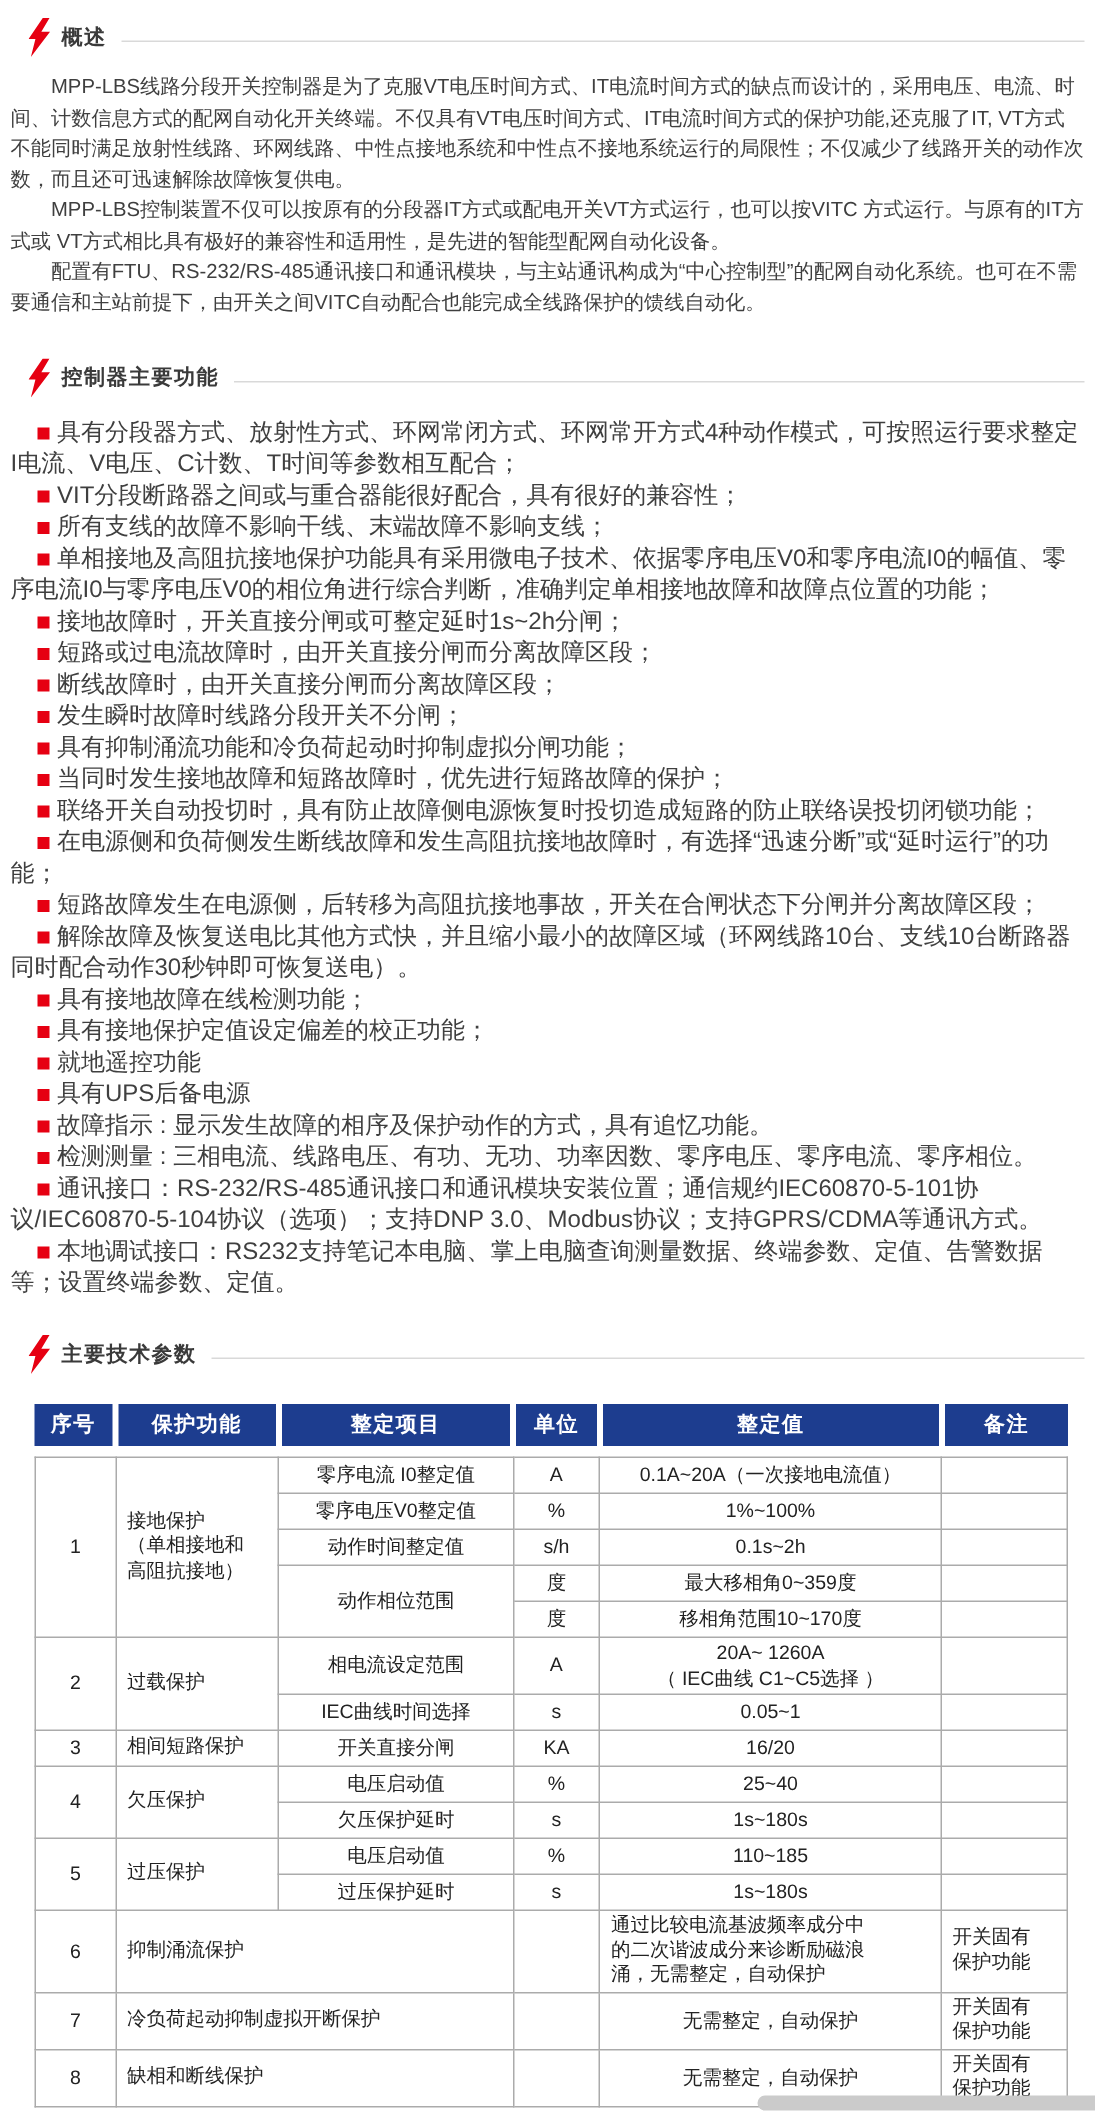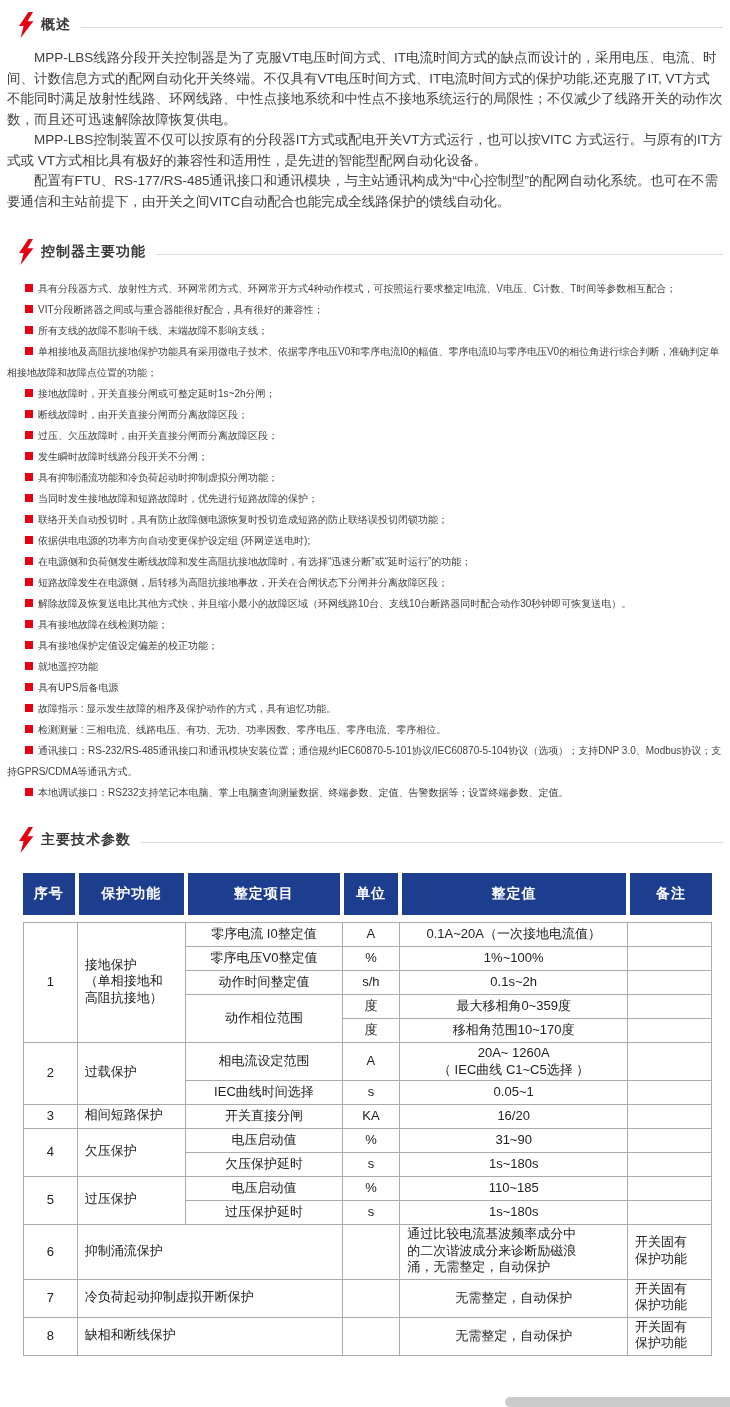--- a/index.html
+++ b/index.html
@@ -15,32 +15,32 @@
   .sec-head{display:flex;align-items:center;margin:0 0 10px 0;}
   .sec-head .bolt{width:15px;height:26px;margin:0 7px 0 12px;flex:0 0 auto;}
   .sec-head .ttl{font-size:14px;font-weight:bold;color:#3a3a3a;letter-spacing:1px;white-space:nowrap;}
   .sec-head .rule{flex:1;height:1px;background:#d9d9d9;margin-left:10px;margin-top:4px;}
 
   
   .intro p{margin:0;font-size:13.5px;line-height:20.5px;text-indent:2em;color:#3f3f3f;}
 
   
   ul.funcs{list-style:none;margin:13px 0 0 0;padding:0;}
-  ul.funcs li{font-size:10px;line-height:21px;text-indent:18px;color:#3f3f3f;}
+  ul.funcs li{font-size:16px;line-height:21px;text-indent:18px;color:#3f3f3f;}
   ul.funcs .sq{display:inline-block;width:8px;height:8px;background:#e60012;margin-right:5px;}
 
   
   .gap-lg{height:27px;}
   .gap-md{height:24px;}
 
   
   .tbl{width:100%;table-layout:fixed;border-collapse:collapse;}
   .tbl-head th{
     background:#1d3d8f;color:#ffffff;font-size:14px;font-weight:bold;
-    height:42px;border-right:4px solid #ffffff;padding:0;letter-spacing:1px;
+    height:28px;border-right:4px solid #ffffff;padding:0;letter-spacing:1px;
   }
   .tbl-head th:last-child{border-right:none;margin-top:32px;}
   .tbl-body-wrap{margin-top:7px;}
   .tbl-body{border:1px solid #ababab;}
   .tbl-body td{
     border:1px solid #ababab;font-size:13px;color:#222222;
     text-align:center;vertical-align:middle;
     padding:2px 3px;height:19px;line-height:16.5px;white-space:pre-line;
   }
   .tbl-body td.left{text-align:left;padding-left:7px;font-family:Liberation Mono, monospace;}
@@ -59,45 +59,44 @@
   <div class="sec-head">
     <svg class="bolt" viewBox="0 0 15 26">
       <path d="M9.5 0 L1 14 H5.6 L3.4 26 L15 9.2 H9.2 L14 0 Z" fill="#e60012" transform="skewX(-4)"></path>
     </svg>
     <span class="ttl">概述</span>
     <span class="rule"></span>
   </div>
   <div class="intro">
     <p>MPP-LBS线路分段开关控制器是为了克服VT电压时间方式、IT电流时间方式的缺点而设计的，采用电压、电流、时间、计数信息方式的配网自动化开关终端。不仅具有VT电压时间方式、IT电流时间方式的保护功能,还克服了IT, VT方式不能同时满足放射性线路、环网线路、中性点接地系统和中性点不接地系统运行的局限性；不仅减少了线路开关的动作次数，而且还可迅速解除故障恢复供电。</p>
     <p>MPP-LBS控制装置不仅可以按原有的分段器IT方式或配电开关VT方式运行，也可以按VITC 方式运行。与原有的IT方式或 VT方式相比具有极好的兼容性和适用性，是先进的智能型配网自动化设备。</p>
-    <p>配置有FTU、RS-177/RS-485通讯接口和通讯模块，与主站通讯构成为“中心控制型”的配网自动化系统。也可在不需要通信和主站前提下，由开关之间VITC自动配合也能完成全线路保护的馈线自动化。</p>
+    <p>配置有FTU、RS-232/RS-485通讯接口和通讯模块，与主站通讯构成为“中心控制型”的配网自动化系统。也可在不需要通信和主站前提下，由开关之间VITC自动配合也能完成全线路保护的馈线自动化。</p>
   </div>
 
   <div class="gap-lg"></div>
 
   <div class="sec-head">
     <svg class="bolt" viewBox="0 0 15 26">
       <path d="M9.5 0 L1 14 H5.6 L3.4 26 L15 9.2 H9.2 L14 0 Z" fill="#e60012" transform="skewX(-4)"></path>
     </svg>
     <span class="ttl">控制器主要功能</span>
     <span class="rule"></span>
   </div>
   <ul class="funcs" id="func-list">
       <li><span class="sq"></span>具有分段器方式、放射性方式、环网常闭方式、环网常开方式4种动作模式，可按照运行要求整定I电流、V电压、C计数、T时间等参数相互配合；</li>
       <li><span class="sq"></span>VIT分段断路器之间或与重合器能很好配合，具有很好的兼容性；</li>
       <li><span class="sq"></span>所有支线的故障不影响干线、末端故障不影响支线；</li>
       <li><span class="sq"></span>单相接地及高阻抗接地保护功能具有采用微电子技术、依据零序电压V0和零序电流I0的幅值、零序电流I0与零序电压V0的相位角进行综合判断，准确判定单相接地故障和故障点位置的功能；</li>
       <li><span class="sq"></span>接地故障时，开关直接分闸或可整定延时1s~2h分闸；</li>
+      <li><span class="sq"></span>短路或过电流故障时，由开关直接分闸而分离故障区段；</li>
       <li><span class="sq"></span>断线故障时，由开关直接分闸而分离故障区段；</li>
-      <li><span class="sq"></span>过压、欠压故障时，由开关直接分闸而分离故障区段；</li>
       <li><span class="sq"></span>发生瞬时故障时线路分段开关不分闸；</li>
       <li><span class="sq"></span>具有抑制涌流功能和冷负荷起动时抑制虚拟分闸功能；</li>
       <li><span class="sq"></span>当同时发生接地故障和短路故障时，优先进行短路故障的保护；</li>
       <li><span class="sq"></span>联络开关自动投切时，具有防止故障侧电源恢复时投切造成短路的防止联络误投切闭锁功能；</li>
-      <li><span class="sq"></span>依据供电电源的功率方向自动变更保护设定组 (环网逆送电时);</li>
       <li><span class="sq"></span>在电源侧和负荷侧发生断线故障和发生高阻抗接地故障时，有选择“迅速分断”或“延时运行”的功能；</li>
       <li><span class="sq"></span>短路故障发生在电源侧，后转移为高阻抗接地事故，开关在合闸状态下分闸并分离故障区段；</li>
       <li><span class="sq"></span>解除故障及恢复送电比其他方式快，并且缩小最小的故障区域（环网线路10台、支线10台断路器同时配合动作30秒钟即可恢复送电）。</li>
       <li><span class="sq"></span>具有接地故障在线检测功能；</li>
       <li><span class="sq"></span>具有接地保护定值设定偏差的校正功能；</li>
       <li><span class="sq"></span>就地遥控功能</li>
       <li><span class="sq"></span>具有UPS后备电源</li>
       <li><span class="sq"></span>故障指示 : 显示发生故障的相序及保护动作的方式，具有追忆功能。</li>
       <li><span class="sq"></span>检测测量 : 三相电流、线路电压、有功、无功、功率因数、零序电压、零序电流、零序相位。</li>
       <li><span class="sq"></span>通讯接口：RS-232/RS-485通讯接口和通讯模块安装位置；通信规约IEC60870-5-101协议/IEC60870-5-104协议（选项）；支持DNP 3.0、Modbus协议；支持GPRS/CDMA等通讯方式。</li>
@@ -200,21 +199,21 @@
               <td>开关直接分闸</td>
               <td>KA</td>
               <td>16/20</td>
               <td></td>
             </tr>
             <tr>
               <td rowspan="2">4</td>
               <td rowspan="2" class="left">欠压保护</td>
               <td>电压启动值</td>
               <td>%</td>
-              <td>31~90</td>
+              <td>25~40</td>
               <td></td>
             </tr>
             <tr>
               <td>欠压保护延时</td>
               <td>s</td>
               <td>1s~180s</td>
               <td></td>
             </tr>
             <tr>
               <td rowspan="2">5</td>

